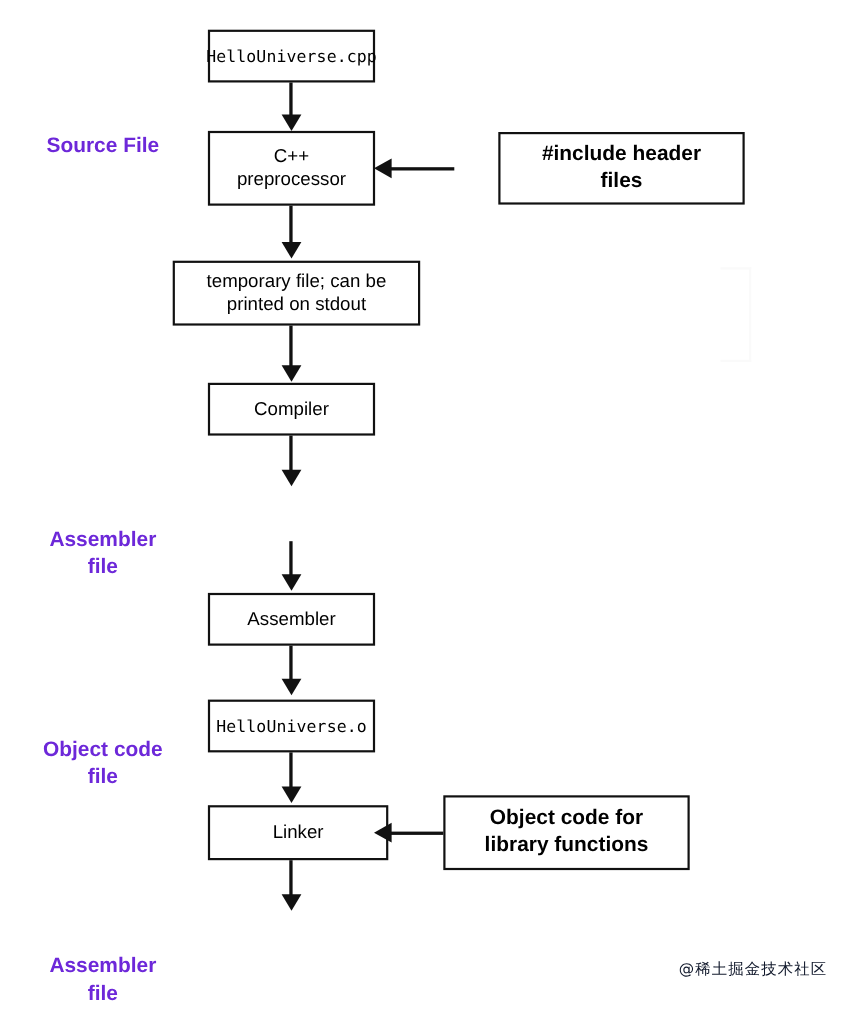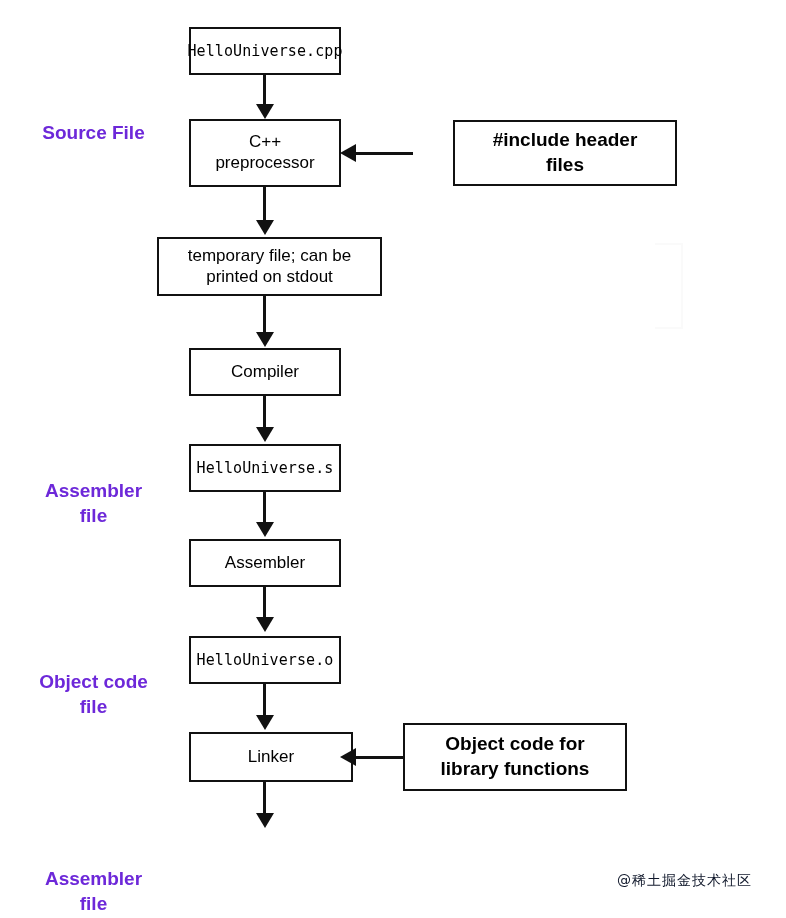--- a/index.html
+++ b/index.html
@@ -155,23 +155,20 @@
   <div class="vline" style="left:263px; top:296px; width:3px; height:38px;"></div>
   <div class="arrow-down" style="left:256px; top:332px;"></div>
 
   <div class="node plain" style="left:189px; top:348px; width:152px; height:48px;">
     <span class="txt">Compiler</span>
   </div>
 
   <div class="vline" style="left:263px; top:396px; width:3px; height:33px;"></div>
   <div class="arrow-down" style="left:256px; top:427px;"></div>
 
-  <div class="node mono" style="left:189px; top:444px; width:152px; height:48px;">
-    <span class="txt">HelloUniverse.s</span>
-  </div>
 
   <div class="vline" style="left:263px; top:492px; width:3px; height:32px;"></div>
   <div class="arrow-down" style="left:256px; top:522px;"></div>
 
   <div class="node plain" style="left:189px; top:539px; width:152px; height:48px;">
     <span class="txt">Assembler</span>
   </div>
 
   <div class="vline" style="left:263px; top:587px; width:3px; height:32px;"></div>
   <div class="arrow-down" style="left:256px; top:617px;"></div>

